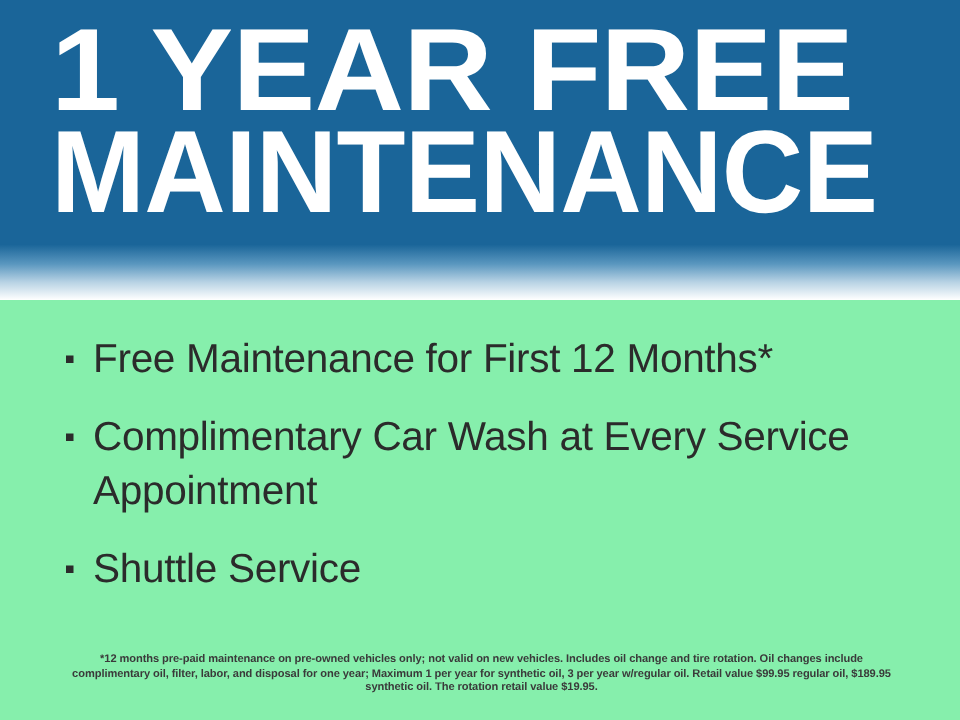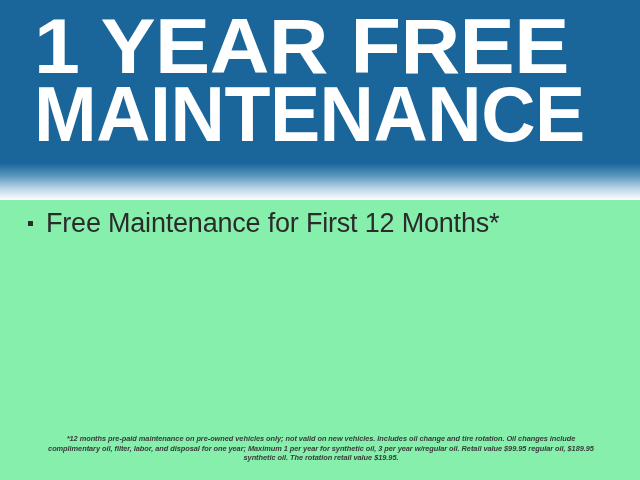--- a/index.html
+++ b/index.html
@@ -74,21 +74,21 @@
     top: 205px;
     width: 600px;
     margin: 0;
     padding: 0;
     list-style: none;
   }
 
   .bullet-item {
     display: flex;
     align-items: flex-start;
-    margin: 0;
+    margin: 16px;
     padding: 0;
   }
 
   .bullet-marker {
     flex: 0 0 auto;
     width: 5px;
     height: 5px;
     background: #2b2b2b;
     margin-top: 16px;
     margin-right: 13px;
@@ -110,37 +110,44 @@
     left: 40px;
     top: 434px;
     width: 562px;
     text-align: center;
     font-family: "Liberation Sans", "DejaVu Sans", sans-serif;
     font-size: 7.4px;
     line-height: 9.6px;
     color: #3a3a3a;
     font-weight: 700;
     letter-spacing: -0.05px;
-    font-style: italic;
   }
 </style>
 </head>
 <body>
 
 <div id="ad">
 
   <div class="banner">
     <div class="headline">
       <span class="headline-line headline-line-1">1 YEAR FREE</span>
       <span class="headline-line headline-line-2">MAINTENANCE</span>
     </div>
   </div>
 
   <ul class="bullets">
     <li class="bullet-item">
       <span class="bullet-marker"></span>
       <span class="bullet-text">Free Maintenance for First 12 Months*</span>
     </li>
+    <li class="bullet-item">
+      <span class="bullet-marker"></span>
+      <span class="bullet-text">Complimentary Car Wash at Every Service Appointment</span>
+    </li>
+    <li class="bullet-item">
+      <span class="bullet-marker"></span>
+      <span class="bullet-text">Shuttle Service</span>
+    </li>
   </ul>
 
   <div class="disclaimer">*12 months pre-paid maintenance on pre-owned vehicles only; not valid on new vehicles. Includes oil change and tire rotation. Oil changes include complimentary oil, filter, labor, and disposal for one year; Maximum 1 per year for synthetic oil, 3 per year w/regular oil. Retail value $99.95 regular oil, $189.95 synthetic oil. The rotation retail value $19.95.</div>
 
 </div>
 
 </body></html>

